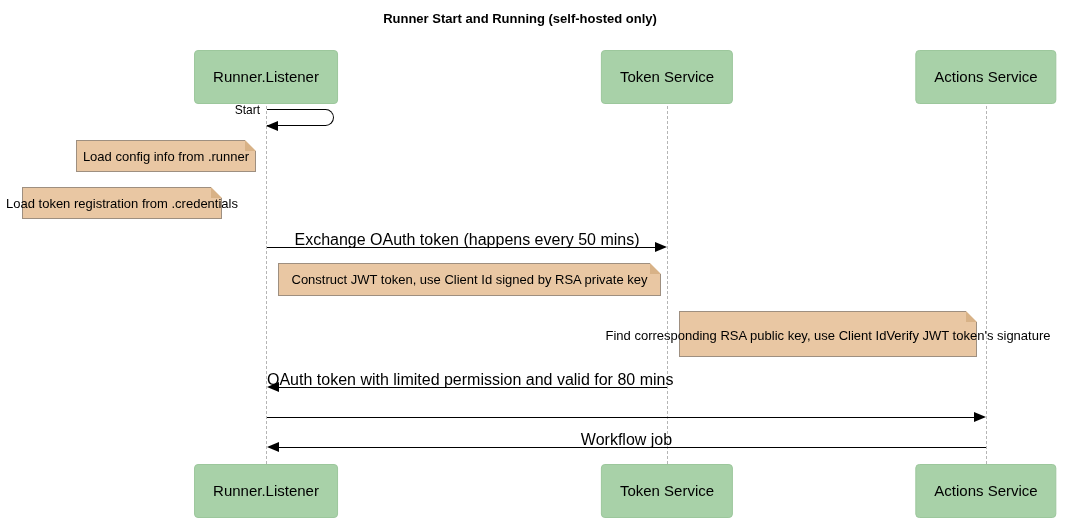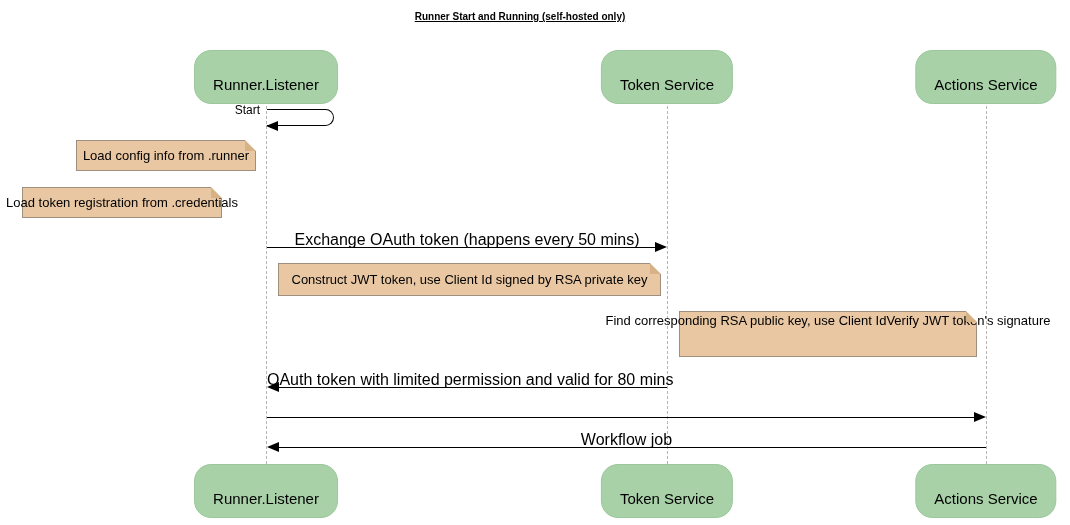--- a/index.html
+++ b/index.html
@@ -2,48 +2,48 @@
 <html><head>
 <meta charset="utf-8">
 <style>
   html,body { margin:0; padding:0; background:#ffffff; }
   .canvas {
     position:relative; width:1070px; height:525px; background:#ffffff;
     font-family:"Liberation Sans", sans-serif; color:#000; overflow:hidden;
   }
   .title {
     position:absolute; left:0; top:11px; width:1040px; text-align:center;
-    font-size:10px; font-weight:bold; white-space:nowrap;text-decoration:underline;
+    font-size:13px; font-weight:bold; white-space:nowrap;
   }
   .lifeline {
     position:absolute; top:86px; height:378px; width:0;
     border-left:1px dashed #b5b5b5;
   }
   .participant {
-    position:absolute; height:54px; line-height:36px; padding:16px 18px;
-    background:#a8d1a8; border:1px solid #9cc79c; border-radius:17px;
+    position:absolute; height:54px; line-height:36px; padding:8px 18px;
+    background:#a8d1a8; border:1px solid #9cc79c; border-radius:4px;
     font-size:15px; text-align:center; white-space:nowrap;
     transform:translateX(-50%); box-sizing:border-box;
   }
   .self-msg-label {
     position:absolute; left:170px; top:103px; width:90px; text-align:right;
     font-size:12px; white-space:nowrap;
   }
   .self-loop {
     position:absolute; left:267px; top:109px; width:67px; height:17px;
     border:1px solid #000; border-left:none; border-radius:0 10px 10px 0;
     box-sizing:border-box;
   }
   .self-loop .arrowhead-left {
     position:absolute; left:-1px; bottom:-6px;
   }
   .note {
     position:absolute; background:#e9c7a3; border:1px solid #9e8f80;
     font-size:13px; display:flex; align-items:center; justify-content:center;
-    box-sizing:border-box; padding:0 10px; white-space:nowrap;
+    box-sizing:border-box; padding:15px 10px; white-space:nowrap;
   }
   .note::after {
     content:""; position:absolute; top:-1px; right:-1px; width:0; height:0;
     border-style:solid; border-width:0 11px 11px 0;
     border-color:rgba(0,0,0,0) #ffffff #d8b287 rgba(0,0,0,0);
   }
   .note.multiline { flex-direction:row; align-items:flex-start; justify-content:center; line-height:17px; }
   .msg-label {
     position:absolute; font-size:16px; text-align:center; white-space:nowrap;
   }

